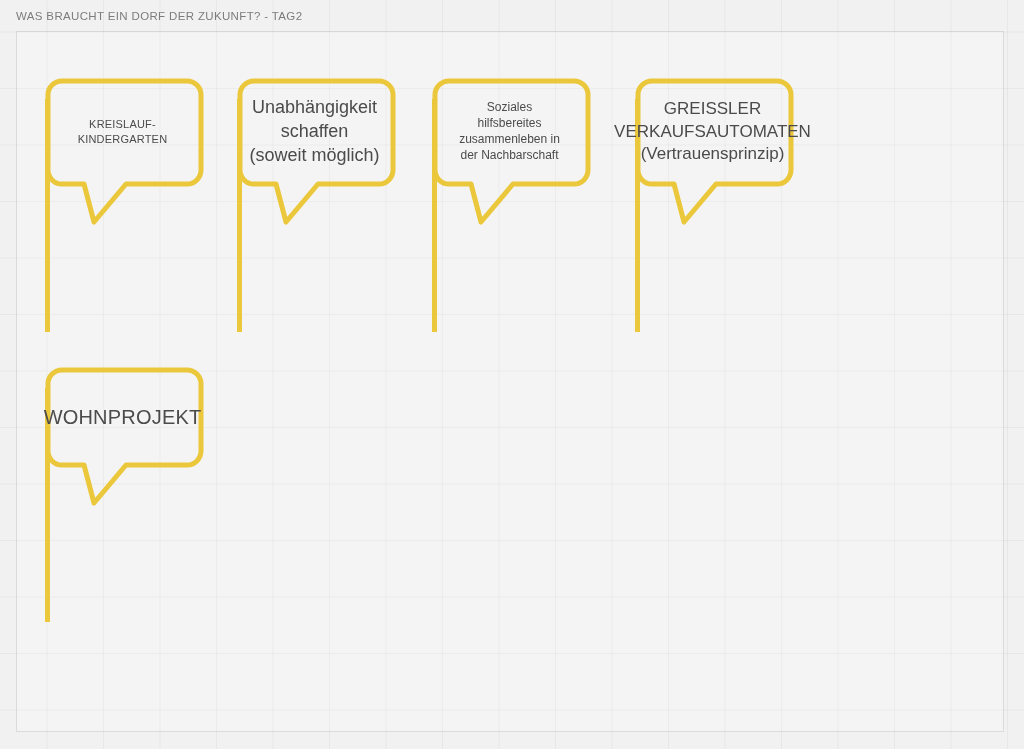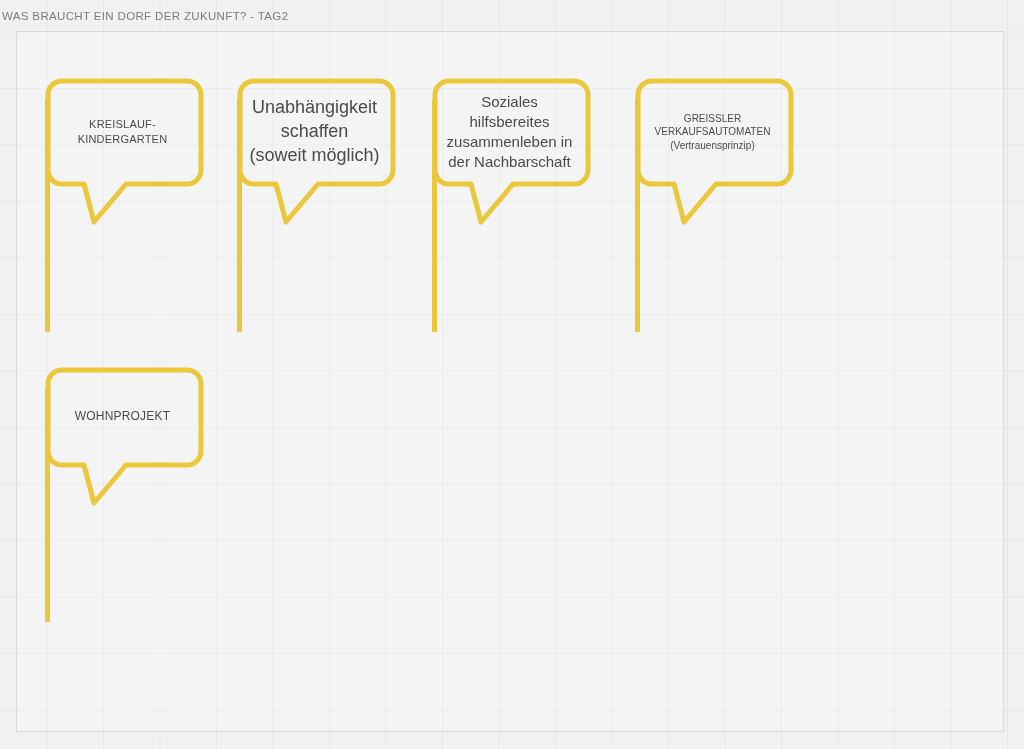--- a/index.html
+++ b/index.html
@@ -33,21 +33,21 @@
     width: 988px;
     height: 701px;
     background: rgba(255,255,255,0.22);
     border: 1px solid rgba(0,0,0,0.10);
     box-sizing: border-box;
     pointer-events: none;
   }
 
   #board-title {
     position: absolute;
-    left: 2px;
+    left: 16px;
     top: 10px;
     font-size: 11.5px;
     letter-spacing: 0.35px;
     color: #7c7c7c;
     white-space: nowrap;
     font-family: "Liberation Sans", sans-serif;
   }
 
   
   .note {
@@ -107,36 +107,36 @@
         </svg>
         <div class="note-text" style="width: 157px; height: 104px; font-size: 18px; color: rgb(75, 75, 75);">Unabhängigkeit
 schaffen
 (soweit möglich)</div>
       </div>
       <div class="note" style="left: 431px; top: 80px;">
         <svg width="167" height="266" viewBox="0 0 167 266">
           <path d="M 18 1 H 143 A 14 14 0 0 1 157 15 V 90 A 14 14 0 0 1 143 104 H 82 L 50 142 L 40 104 H 18 A 14 14 0 0 1 4 90 V 15 A 14 14 0 0 1 18 1 Z" fill="none" stroke="#ebc73c" stroke-width="5" stroke-linecap="round" stroke-linejoin="round"></path>
           <line x1="3.5" y1="19" x2="3.5" y2="252" stroke="#ebc73c" stroke-width="5" stroke-linecap="butt"></line>
         </svg>
-        <div class="note-text" style="width: 157px; height: 104px; font-size: 15px; color: rgb(75, 75, 75);">Soziales
+        <div class="note-text" style="width: 157px; height: 104px; font-size: 12px; color: rgb(75, 75, 75);">Soziales
 hilfsbereites
 zusammenleben in
 der Nachbarschaft</div>
       </div>
       <div class="note" style="left: 634px; top: 80px;">
         <svg width="167" height="266" viewBox="0 0 167 266">
           <path d="M 18 1 H 143 A 14 14 0 0 1 157 15 V 90 A 14 14 0 0 1 143 104 H 82 L 50 142 L 40 104 H 18 A 14 14 0 0 1 4 90 V 15 A 14 14 0 0 1 18 1 Z" fill="none" stroke="#ebc73c" stroke-width="5" stroke-linecap="round" stroke-linejoin="round"></path>
           <line x1="3.5" y1="19" x2="3.5" y2="252" stroke="#ebc73c" stroke-width="5" stroke-linecap="butt"></line>
         </svg>
-        <div class="note-text" style="width: 157px; height: 104px; font-size: 10px; color: rgb(75, 75, 75);">GREISSLER
+        <div class="note-text" style="width: 157px; height: 104px; font-size: 17px; color: rgb(75, 75, 75);">GREISSLER
 VERKAUFSAUTOMATEN
 (Vertrauensprinzip)</div>
       </div>
       <div class="note" style="left: 44px; top: 369px;">
         <svg width="167" height="267" viewBox="0 0 167 267">
           <path d="M 18 1 H 143 A 14 14 0 0 1 157 15 V 82 A 14 14 0 0 1 143 96 H 82 L 50 134 L 40 96 H 18 A 14 14 0 0 1 4 82 V 15 A 14 14 0 0 1 18 1 Z" fill="none" stroke="#ebc73c" stroke-width="5" stroke-linecap="round" stroke-linejoin="round"></path>
           <line x1="3.5" y1="19" x2="3.5" y2="253" stroke="#ebc73c" stroke-width="5" stroke-linecap="butt"></line>
         </svg>
-        <div class="note-text caps" style="width: 157px; height: 96px; font-size: 12px; color: rgb(75, 75, 75);">WOHNPROJEKT</div>
+        <div class="note-text caps" style="width: 157px; height: 96px; font-size: 20px; color: rgb(75, 75, 75);">WOHNPROJEKT</div>
       </div>
     </div>
 
 </div>
 
 </body></html>

